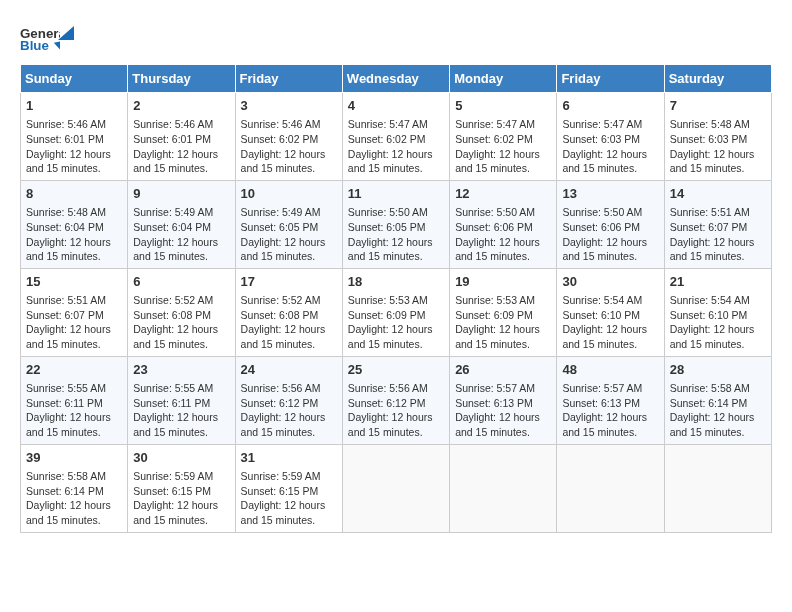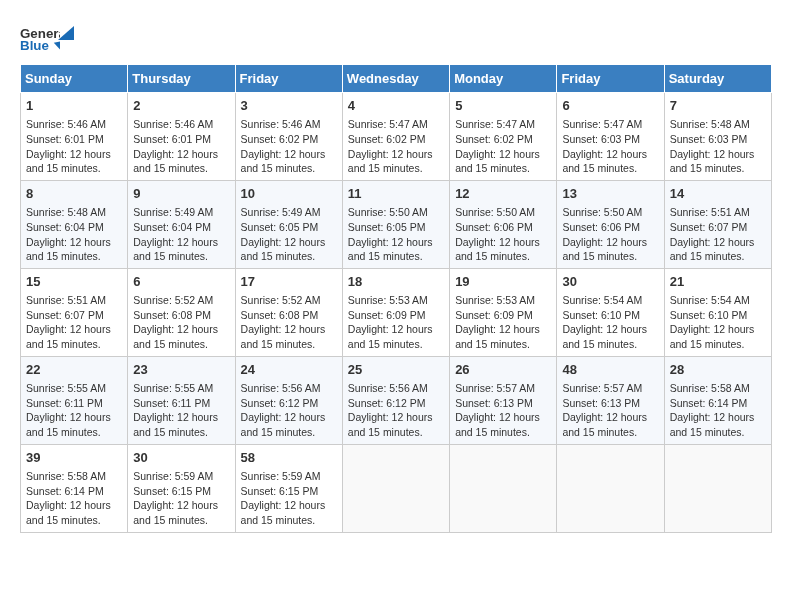--- a/index.html
+++ b/index.html
@@ -333,21 +333,21 @@
           <span>and 15 minutes.</span>
         </td>
         <td>
           <span class="day-number">30</span>
           <span>Sunrise: 5:59 AM</span><br>
           <span>Sunset: 6:15 PM</span><br>
           <span>Daylight: 12 hours</span><br>
           <span>and 15 minutes.</span>
         </td>
         <td>
-          <span class="day-number">58</span>
+          <span class="day-number">31</span>
           <span>Sunrise: 5:59 AM</span><br>
           <span>Sunset: 6:15 PM</span><br>
           <span>Daylight: 12 hours</span><br>
           <span>and 15 minutes.</span>
         </td>
         <td class="empty-cell"></td>
         <td class="empty-cell"></td>
         <td class="empty-cell"></td>
         <td class="empty-cell"></td>
       </tr>

